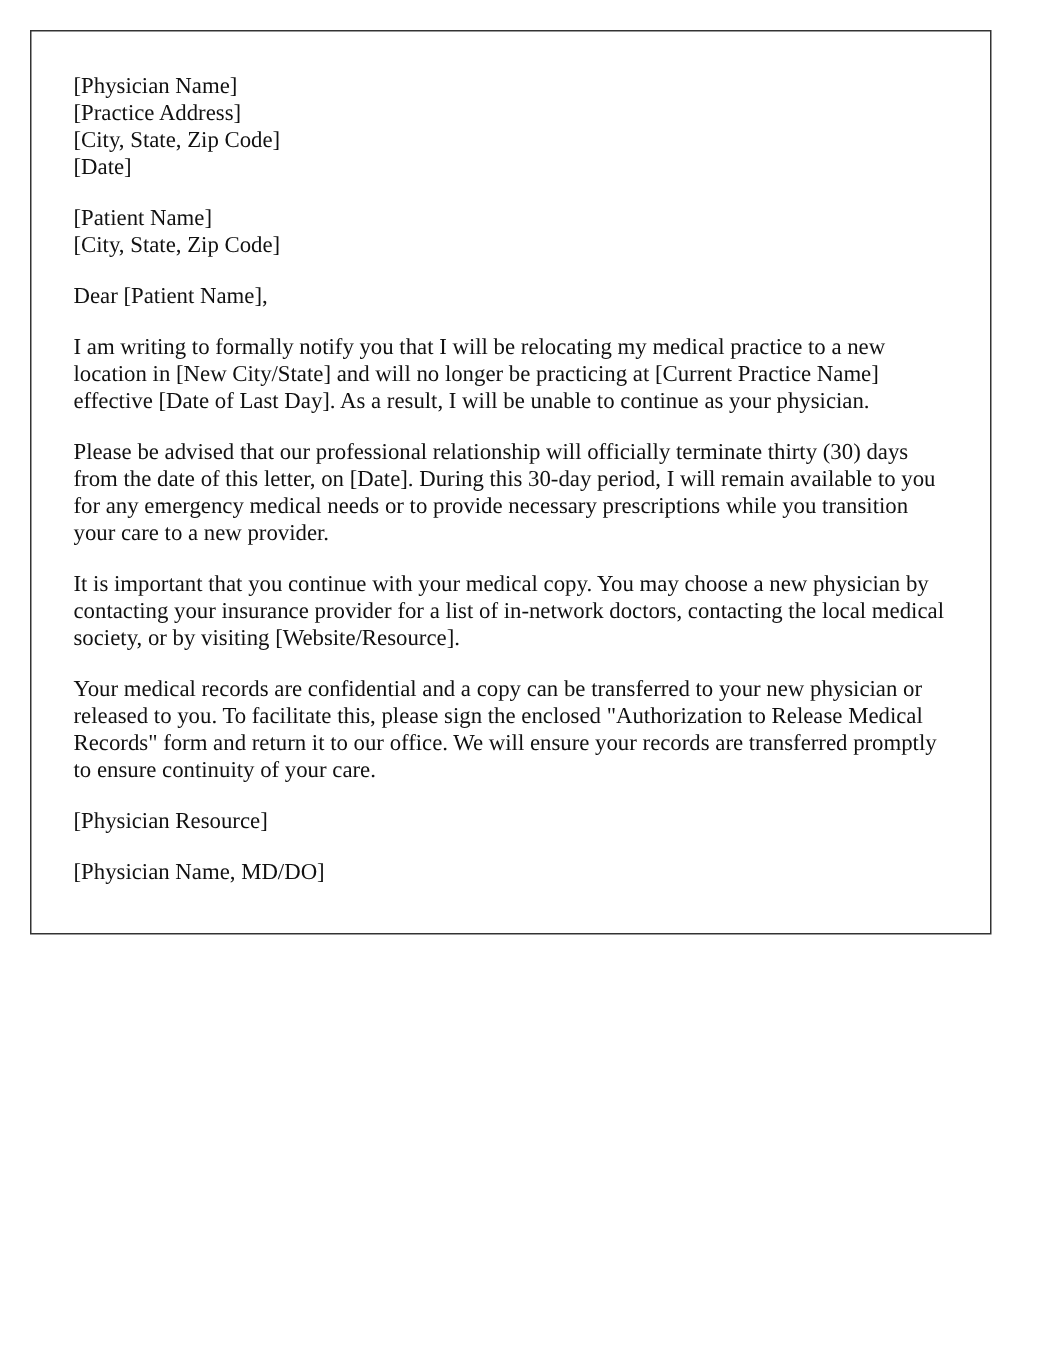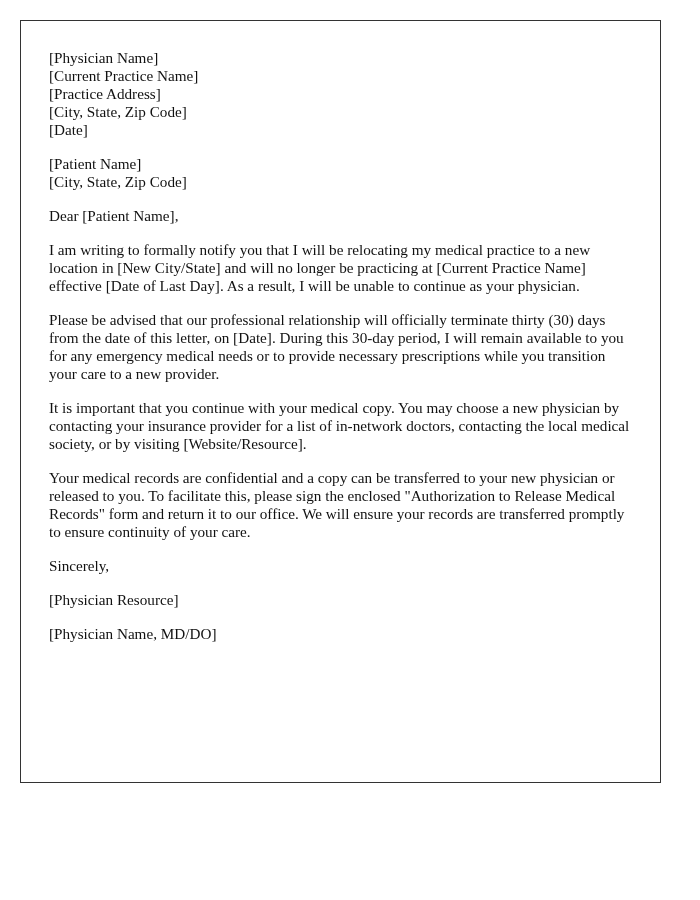--- a/index.html
+++ b/index.html
@@ -1,52 +1,50 @@
 <!DOCTYPE html>
 <html><head>
   <meta charset="utf-8">
   <style>
     html, body { margin: 0; padding: 0; background: #ffffff; }
     body { width: 700px; height: 900px; position: relative; }
     .letter {
       position: absolute;
       left: 20px; top: 20px;
-      width: 641px; height: 763px;
+      width: 641px; height: 603px;
       box-sizing: border-box;
       border: 1px solid #333333;
       padding: 28px 28px 0 28px;
       font-family: "Liberation Serif", "DejaVu Serif", serif;
       font-size: 15.2px;
       line-height: 18px;
       color: #111111;
     }
     .block { margin: 0 0 16px 0; }
     .line { display: block; white-space: nowrap; }
     p { margin: 0 0 16px 0; }
   </style>
 </head>
 <body>
 
 <div class="letter">
   <div class="block">
     <span class="line">[Physician Name]</span>
-    <span class="line">[Current Practice Name]</span>
     <span class="line">[Practice Address]</span>
     <span class="line">[City, State, Zip Code]</span>
     <span class="line">[Date]</span>
   </div>
 
   <div class="block">
     <span class="line">[Patient Name]</span>
     <span class="line">[City, State, Zip Code]</span>
   </div>
 
   <p>Dear [Patient Name],</p>
 
   <p>I am writing to formally notify you that I will be relocating my medical practice to a new location in [New City/State] and will no longer be practicing at [Current Practice Name] effective [Date of Last Day]. As a result, I will be unable to continue as your physician.</p>
   <p>Please be advised that our professional relationship will officially terminate thirty (30) days from the date of this letter, on [Date]. During this 30-day period, I will remain available to you for any emergency medical needs or to provide necessary prescriptions while you transition your care to a new provider.</p>
   <p>It is important that you continue with your medical copy. You may choose a new physician by contacting your insurance provider for a list of in-network doctors, contacting the local medical society, or by visiting [Website/Resource].</p>
   <p>Your medical records are confidential and a copy can be transferred to your new physician or released to you. To facilitate this, please sign the enclosed "Authorization to Release Medical Records" form and return it to our office. We will ensure your records are transferred promptly to ensure continuity of your care.</p>
 
-  <p>Sincerely,</p>
   <p>[Physician Resource]</p>
   <p>[Physician Name, MD/DO]</p>
 </div>
 
 </body></html>

